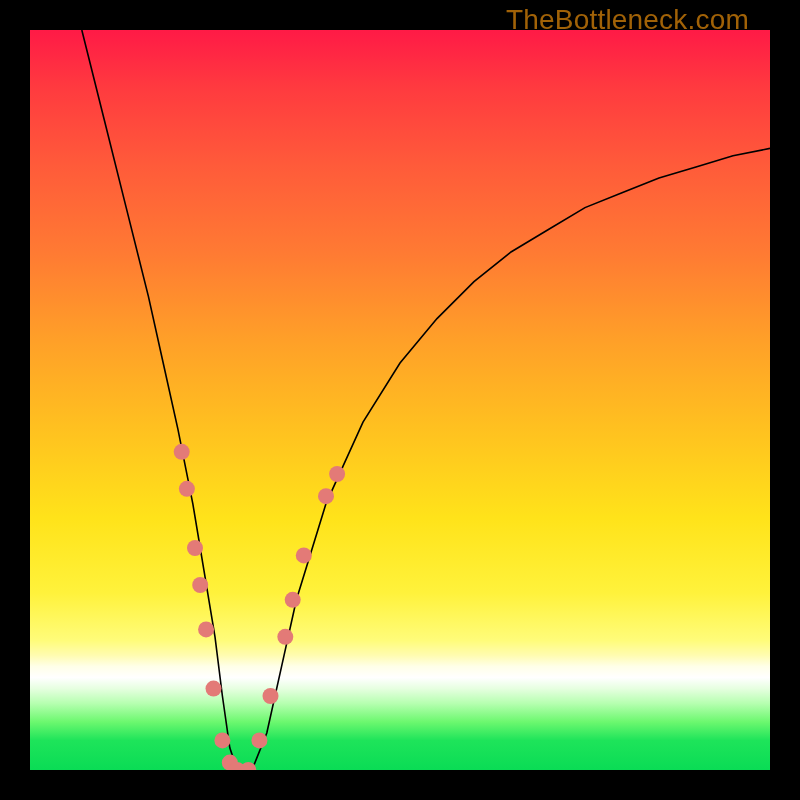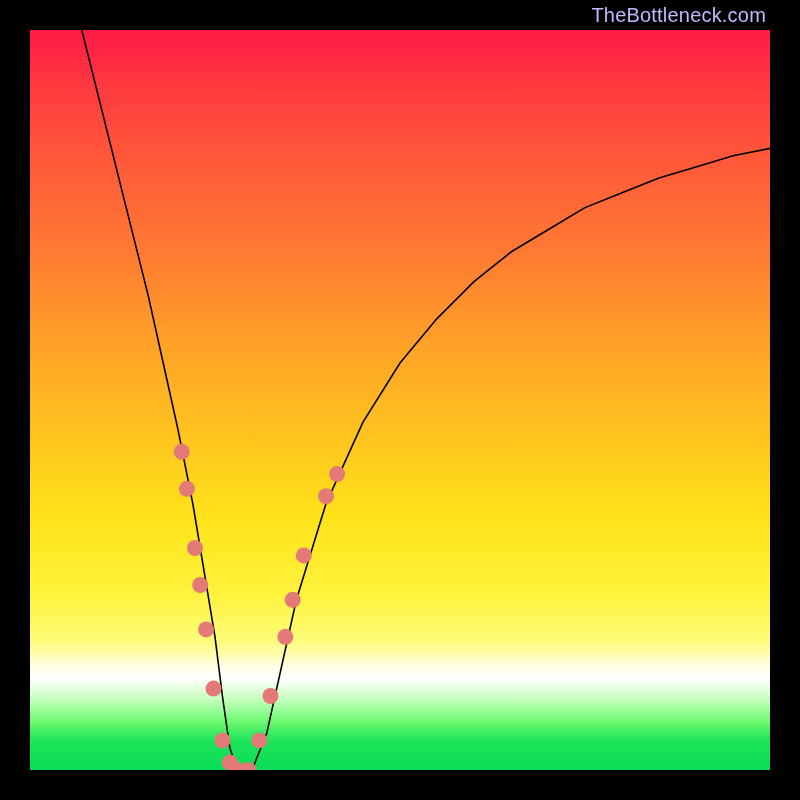--- a/index.html
+++ b/index.html
@@ -41,23 +41,23 @@
       #e6ffe0 89%,
       #b6ffb0 91%,
       #6cf86f 93.5%,
       #1ee45a 96%,
       #0adc55 100%
     );
   }
   .watermark {
     position: absolute;
     top: 4px;
-    right: 34px;
-    color: #c4b5fd;
-    font-size: 20px;
+    right: 51px;
+    color: #a16207;
+    font-size: 28px;
     font-weight: 400;
     letter-spacing: 0.2px;
     user-select: none;
   }
   svg.curve {
     position: absolute;
     top: 0;
     left: 0;
     width: 740px;
     height: 740px;

